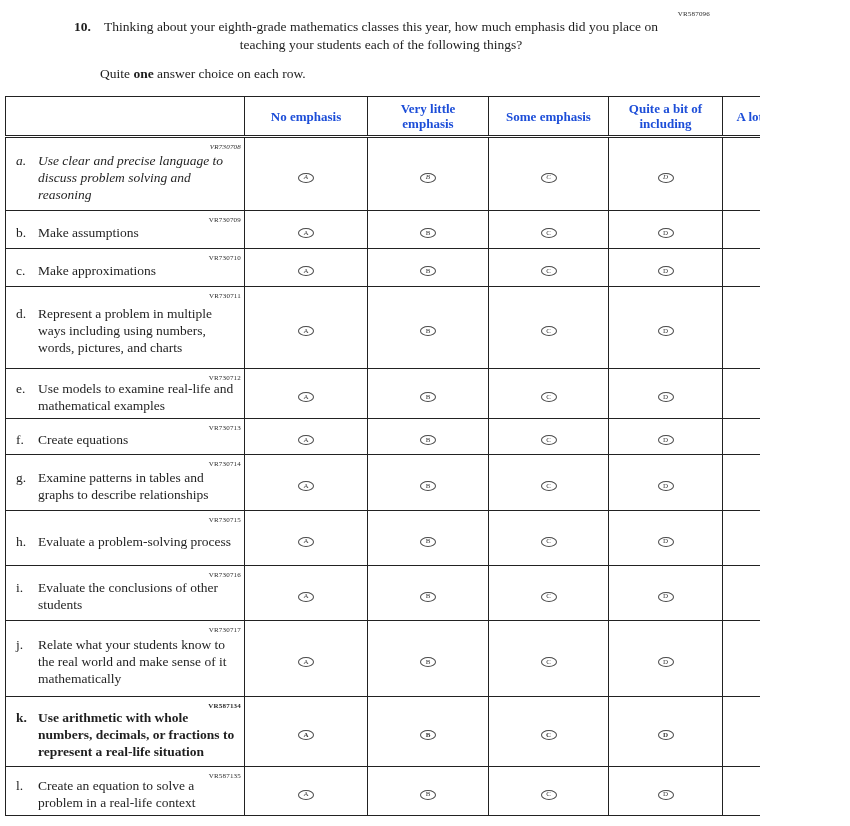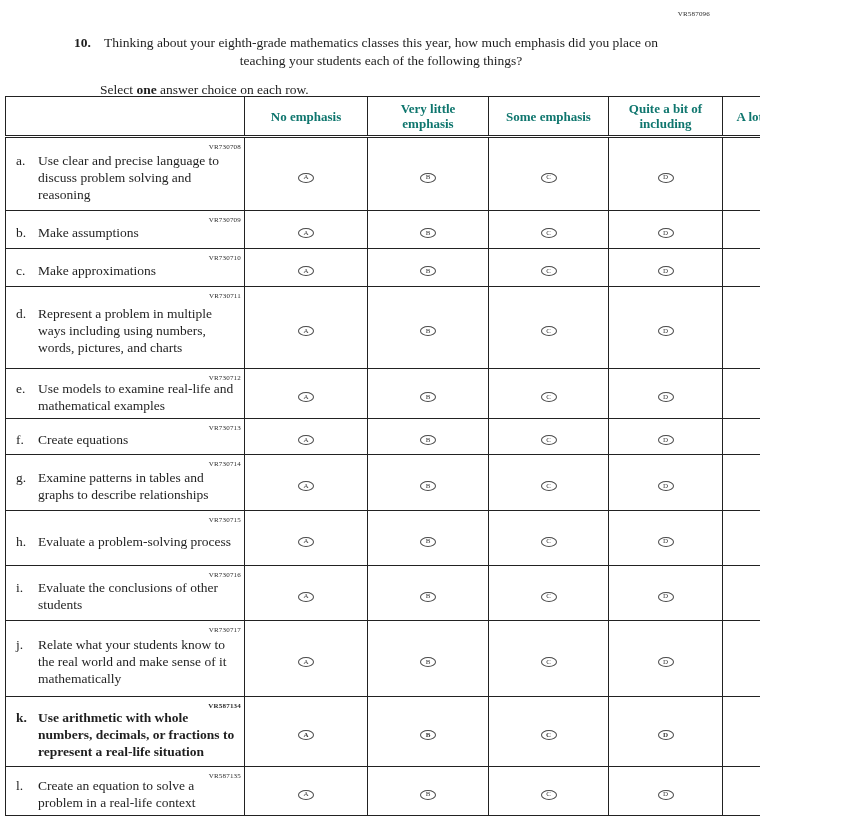--- a/index.html
+++ b/index.html
@@ -13,21 +13,21 @@
     overflow: hidden;
   }
 
   
   .q-block {
     position: absolute;
     top: 18px;
     left: 74px;
     width: 600px;
   }
-  .q-line { display: flex; margin-top: 16px; }
+  .q-line { display: flex; }
   .q-num {
     font-weight: bold;
     font-size: 13.5px;
     line-height: 18px;
     width: 26px;
     flex: 0 0 26px;
   }
   .q-text {
     font-size: 13.5px;
     line-height: 18px;
@@ -64,21 +64,21 @@
     border: 1px solid #222222;
     vertical-align: middle;
   }
   .matrix th {
     font-size: 13px;
     font-weight: bold;
     line-height: 15px;
     text-align: center;
     padding: 4px 6px;
     border-bottom: 3px double #222222;
-    color: #0f766e;
+    color: #1d4ed8;
   }
   .matrix td.lbl {
     position: relative;
     padding: 10px 4px 4px 10px;
     font-size: 13.5px;
     line-height: 17px;
     color: #1f1f1f;
   }
   .row-code {
     position: absolute;
@@ -124,21 +124,21 @@
 
 <div id="page">
 
   <div class="form-code">VR587096</div>
 
   <div class="q-block">
     <div class="q-line">
       <div class="q-num">10.</div>
       <div class="q-text">Thinking about your eighth-grade mathematics classes this year, how much emphasis did you place on teaching your students each of the following things?</div>
     </div>
-    <div class="q-instruction"><span>Select </span><span class="bold">one</span><span> answer choice on each row.</span></div>
+    <div class="q-instruction"><span>Quite </span><span class="bold">one</span><span> answer choice on each row.</span></div>
   </div>
 
   <table class="matrix">
     <colgroup>
       <col style="width:239px">
       <col style="width:123px">
       <col style="width:121px">
       <col style="width:120px">
       <col style="width:114px">
       <col style="width:123px">
@@ -147,21 +147,21 @@
       <tr id="header-row">
           <th></th>
           <th>No emphasis</th>
           <th>Very little emphasis</th>
           <th>Some emphasis</th>
           <th>Quite a bit of including</th>
           <th>A lot of following</th>
         </tr>
     </thead>
     <tbody id="table-body">
-        <tr style="height: 74px;">
+        <tr style="height: 74px; font-style: italic;">
           <td class="lbl">
             <span class="row-code">VR730708</span>
             <div class="lab"><span class="ltr">a.</span>Use clear and precise language to discuss problem solving and reasoning</div>
           </td>
           <td class="opt"><span class="oval">
               <span>A</span>
             </span></td>
           <td class="opt"><span class="oval">
               <span>B</span>
             </span></td>

